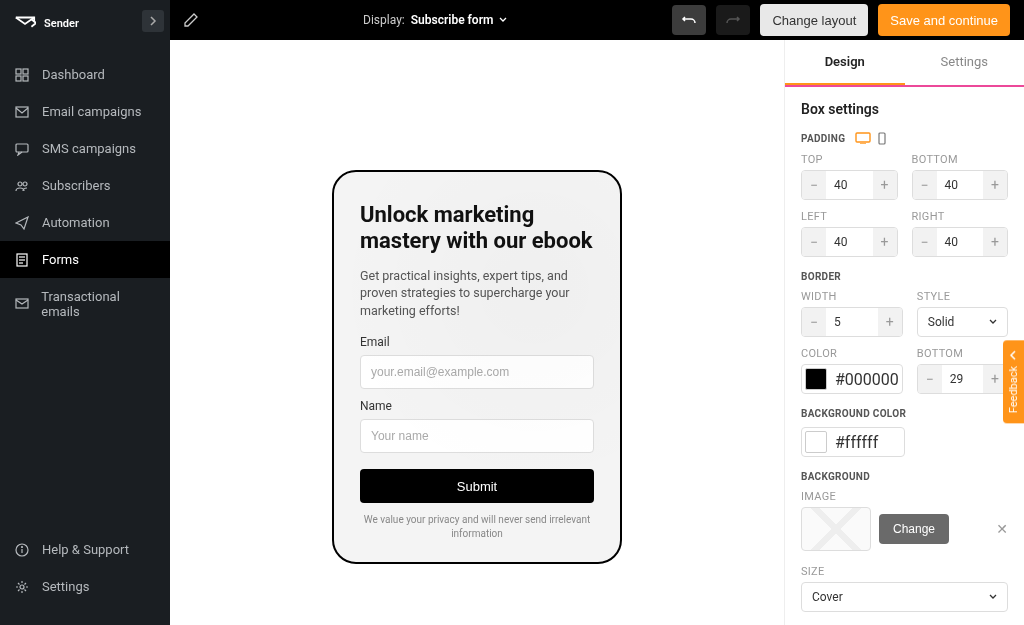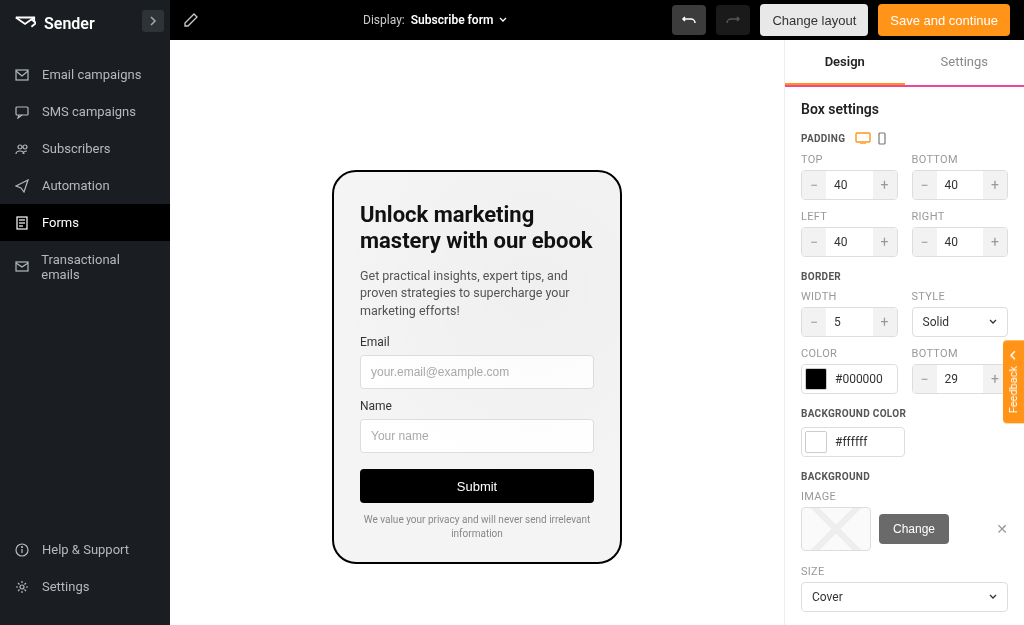--- a/index.html
+++ b/index.html
@@ -5,21 +5,21 @@
     * { margin: 0; padding: 0; box-sizing: border-box; }
     body { font-family: -apple-system, BlinkMacSystemFont, "Segoe UI", Roboto, sans-serif; font-size: 13px; color: #333; background: #fff; overflow: hidden; width: 1024px; height: 625px; }
     
     .app { display: flex; height: 625px; }
     
     
     .sidebar { width: 170px; background: #1a1e22; color: #d0d0d0; display: flex; flex-direction: column; flex-shrink: 0; }
     .sidebar-header { display: flex; align-items: center; padding: 12px 14px; gap: 8px; position: relative; }
     .logo-wrap { display: flex; align-items: center; gap: 8px; }
     .logo-icon svg { width: 22px; height: 22px; }
-    .logo-text { color: #fff; font-weight: 600; font-size: 16px; }
+    .logo-text { color: #fff; font-weight: 600; font-size: 11px; }
     .collapse-btn { position: absolute; right: 6px; top: 10px; width: 22px; height: 22px; background: #2e3338; border-radius: 3px; display: flex; align-items: center; justify-content: center; cursor: pointer; }
     
     .nav { flex: 1; padding-top: 10px; }
     .nav-item { display: flex; align-items: center; gap: 12px; padding: 11px 14px; color: #b5b9bd; font-size: 13px; cursor: pointer; }
     .nav-item.active { background: #000000; color: #fff; }
     .nav-item .icon { width: 16px; display: flex; justify-content: center; }
     
     .sidebar-bottom { padding-bottom: 20px; }
     
     
@@ -67,21 +67,21 @@
     .grid2 { display: grid; grid-template-columns: 1fr 1fr; gap: 10px 14px; margin-bottom: 14px; }
     .mini-label { font-size: 11px; color: #999; margin-bottom: 4px; letter-spacing: 0.3px; }
     .stepper { display: flex; align-items: center; border: 1px solid #ddd; border-radius: 4px; height: 30px; overflow: hidden; }
     .step-btn { width: 24px; height: 100%; background: #f2f2f2; display: flex; align-items: center; justify-content: center; color: #999; cursor: pointer; font-size: 14px; user-select: none; }
     .step-val { flex: 1; text-align: left; padding-left: 8px; font-size: 12px; color: #333; }
     
     .select { height: 30px; border: 1px solid #ddd; border-radius: 4px; display: flex; align-items: center; justify-content: space-between; padding: 0 10px; font-size: 12px; color: #333; cursor: pointer; background: #fff; }
     
     .color-chip { display: flex; align-items: center; gap: 8px; border: 1px solid #ddd; border-radius: 4px; height: 30px; padding: 3px; }
     .color-box { width: 22px; height: 22px; border-radius: 2px; border: 1px solid #ccc; }
-    .color-hex { font-size: 12px; color: #333; }
+    .color-hex { font-size: 16px; color: #333; }
     
     .image-row { display: flex; align-items: center; gap: 8px; }
     .image-thumb { width: 70px; height: 44px; border: 1px solid #ddd; border-radius: 4px; background: #fafafa; position:relative; overflow:hidden; }
     .image-thumb::before{content:"";position:absolute;inset:0;background:linear-gradient(135deg,transparent 46%,#eee 46%,#eee 54%,transparent 54%),linear-gradient(45deg,transparent 46%,#eee 46%,#eee 54%,transparent 54%);}
     .change-btn { background: #6a6a6a; color: #fff; border: none; border-radius: 4px; height: 30px; padding: 0 14px; font-size: 12px; cursor: pointer; }
     .remove-x { margin-left: auto; color: #999; cursor: pointer; font-size: 14px; }
     
     .mt { margin-top: 14px; }
     
     
@@ -106,20 +106,31 @@
         </span>
         <span class="logo-text">Sender</span>
       </div>
       <div class="collapse-btn">
         <svg width="10" height="10" viewBox="0 0 10 10">
             <path d="M3 1l4 4-4 4" stroke="#aaa" stroke-width="1.5" fill="none"></path>
           </svg>
       </div>
     </div>
     <nav class="nav">
+      <div class="nav-item">
+        <span class="icon">
+            <svg width="14" height="14" viewBox="0 0 14 14" stroke="#b5b9bd" fill="none" stroke-width="1.2">
+              <rect x="1" y="1" width="5" height="5"></rect>
+              <rect x="8" y="1" width="5" height="5"></rect>
+              <rect x="1" y="8" width="5" height="5"></rect>
+              <rect x="8" y="8" width="5" height="5"></rect>
+            </svg>
+          </span>
+        <span>Dashboard</span>
+      </div>
       <div class="nav-item">
         <span class="icon">
             <svg width="14" height="12" viewBox="0 0 14 12" stroke="#b5b9bd" fill="none" stroke-width="1.2">
               <rect x="1" y="1" width="12" height="10"></rect>
               <path d="M1 2l6 5 6-5"></path>
             </svg>
           </span>
         <span>Email campaigns</span>
       </div>
       <div class="nav-item">

